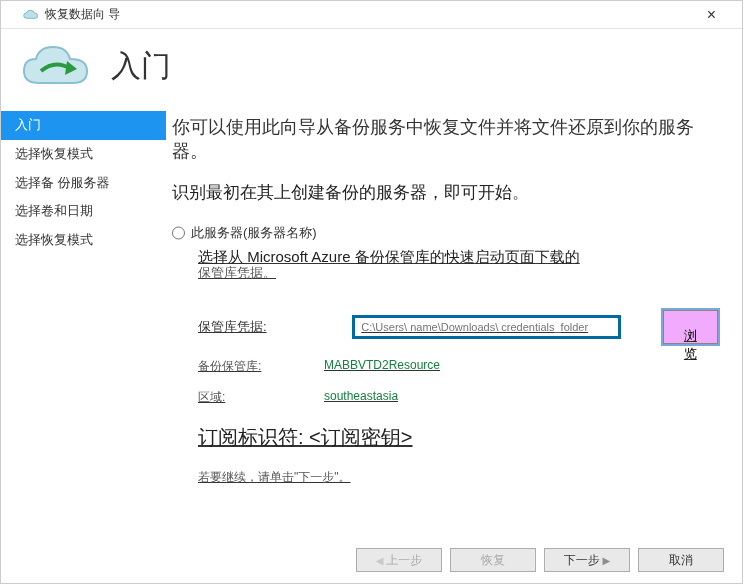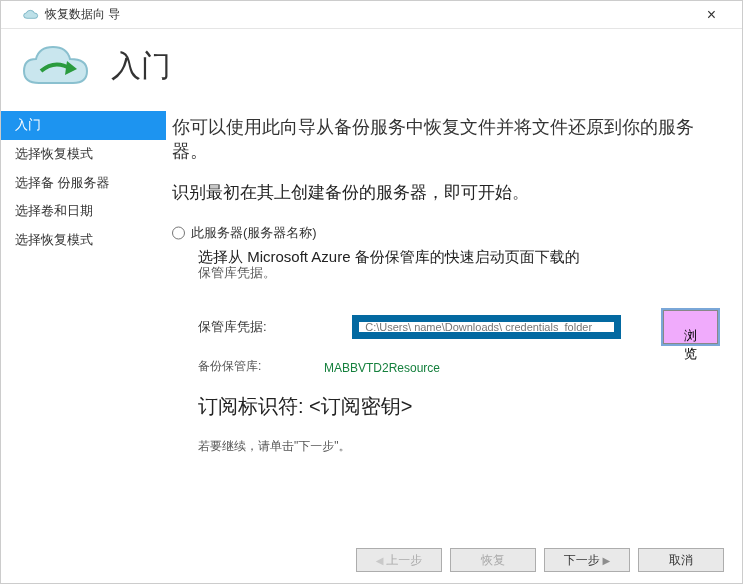--- a/index.html
+++ b/index.html
@@ -85,50 +85,51 @@
       display: flex;
       font-size: 13px;
       margin: 2px 0 2px 0;
     }
     .radio-row input[type=radio] {
       margin-right: 6px;
     }
     .sub-block {
       margin-left: 26px;
       margin-top: 6px;
+      text-decoration: underline;
     }
     .sub-text {
       font-size: 15px;
       color: #222;
       line-height: 1.2;
     }
     .sub-text-small {
       font-size: 13px;
       color: #555;
       margin-top: -2px;
     }
     .form-row {
       display: flex;
       align-items: center;
       margin-top: 28px;
       font-size: 13px;
       gap: 32px;
     }
     .form-row2 {
       display: flex;
-      align-items: flex-end;
+      align-items: flex-start;
       margin-top: 14px;
       font-size: 12px;
       color: #555;
     }
     .label-col { width: 126px; }
     .path-input {
       width: 276px;
       height: 24px;
-      border: 7px solid #0369a1;
+      border: 3px solid #0369a1;
       font-size: 11px;
       color: #888;
       padding: 0 6px;
       background: #fff;
     }
     .browse-btn {
       margin-left: 10px;
       height: 26px;
       padding: 16px 14px;
       font-size: 13px;
@@ -230,20 +231,24 @@
         <div class="label-col">保管库凭据:</div>
         <input class="path-input" type="text" readonly="" placeholder="C:\Users\ name\Downloads\ credentials_folder" style="">
         <button class="browse-btn">浏览</button>
       </div>
 
       <div class="form-row2">
         <div class="label-col">备份保管库:</div>
         <div class="value-col">MABBVTD2Resource</div>
       </div>
 
+      <div class="form-row2">
+        <div class="label-col">区域:</div>
+        <div class="value-col">southeastasia</div>
+      </div>
 
       <div class="sub-id">订阅标识符: &lt;订阅密钥&gt;</div>
 
       <div class="continue-hint">若要继续，请单击"下一步"。</div>
     </div>
   </div>
 </div>
 
 <div class="footer">
   <button class="wiz-btn disabled">

